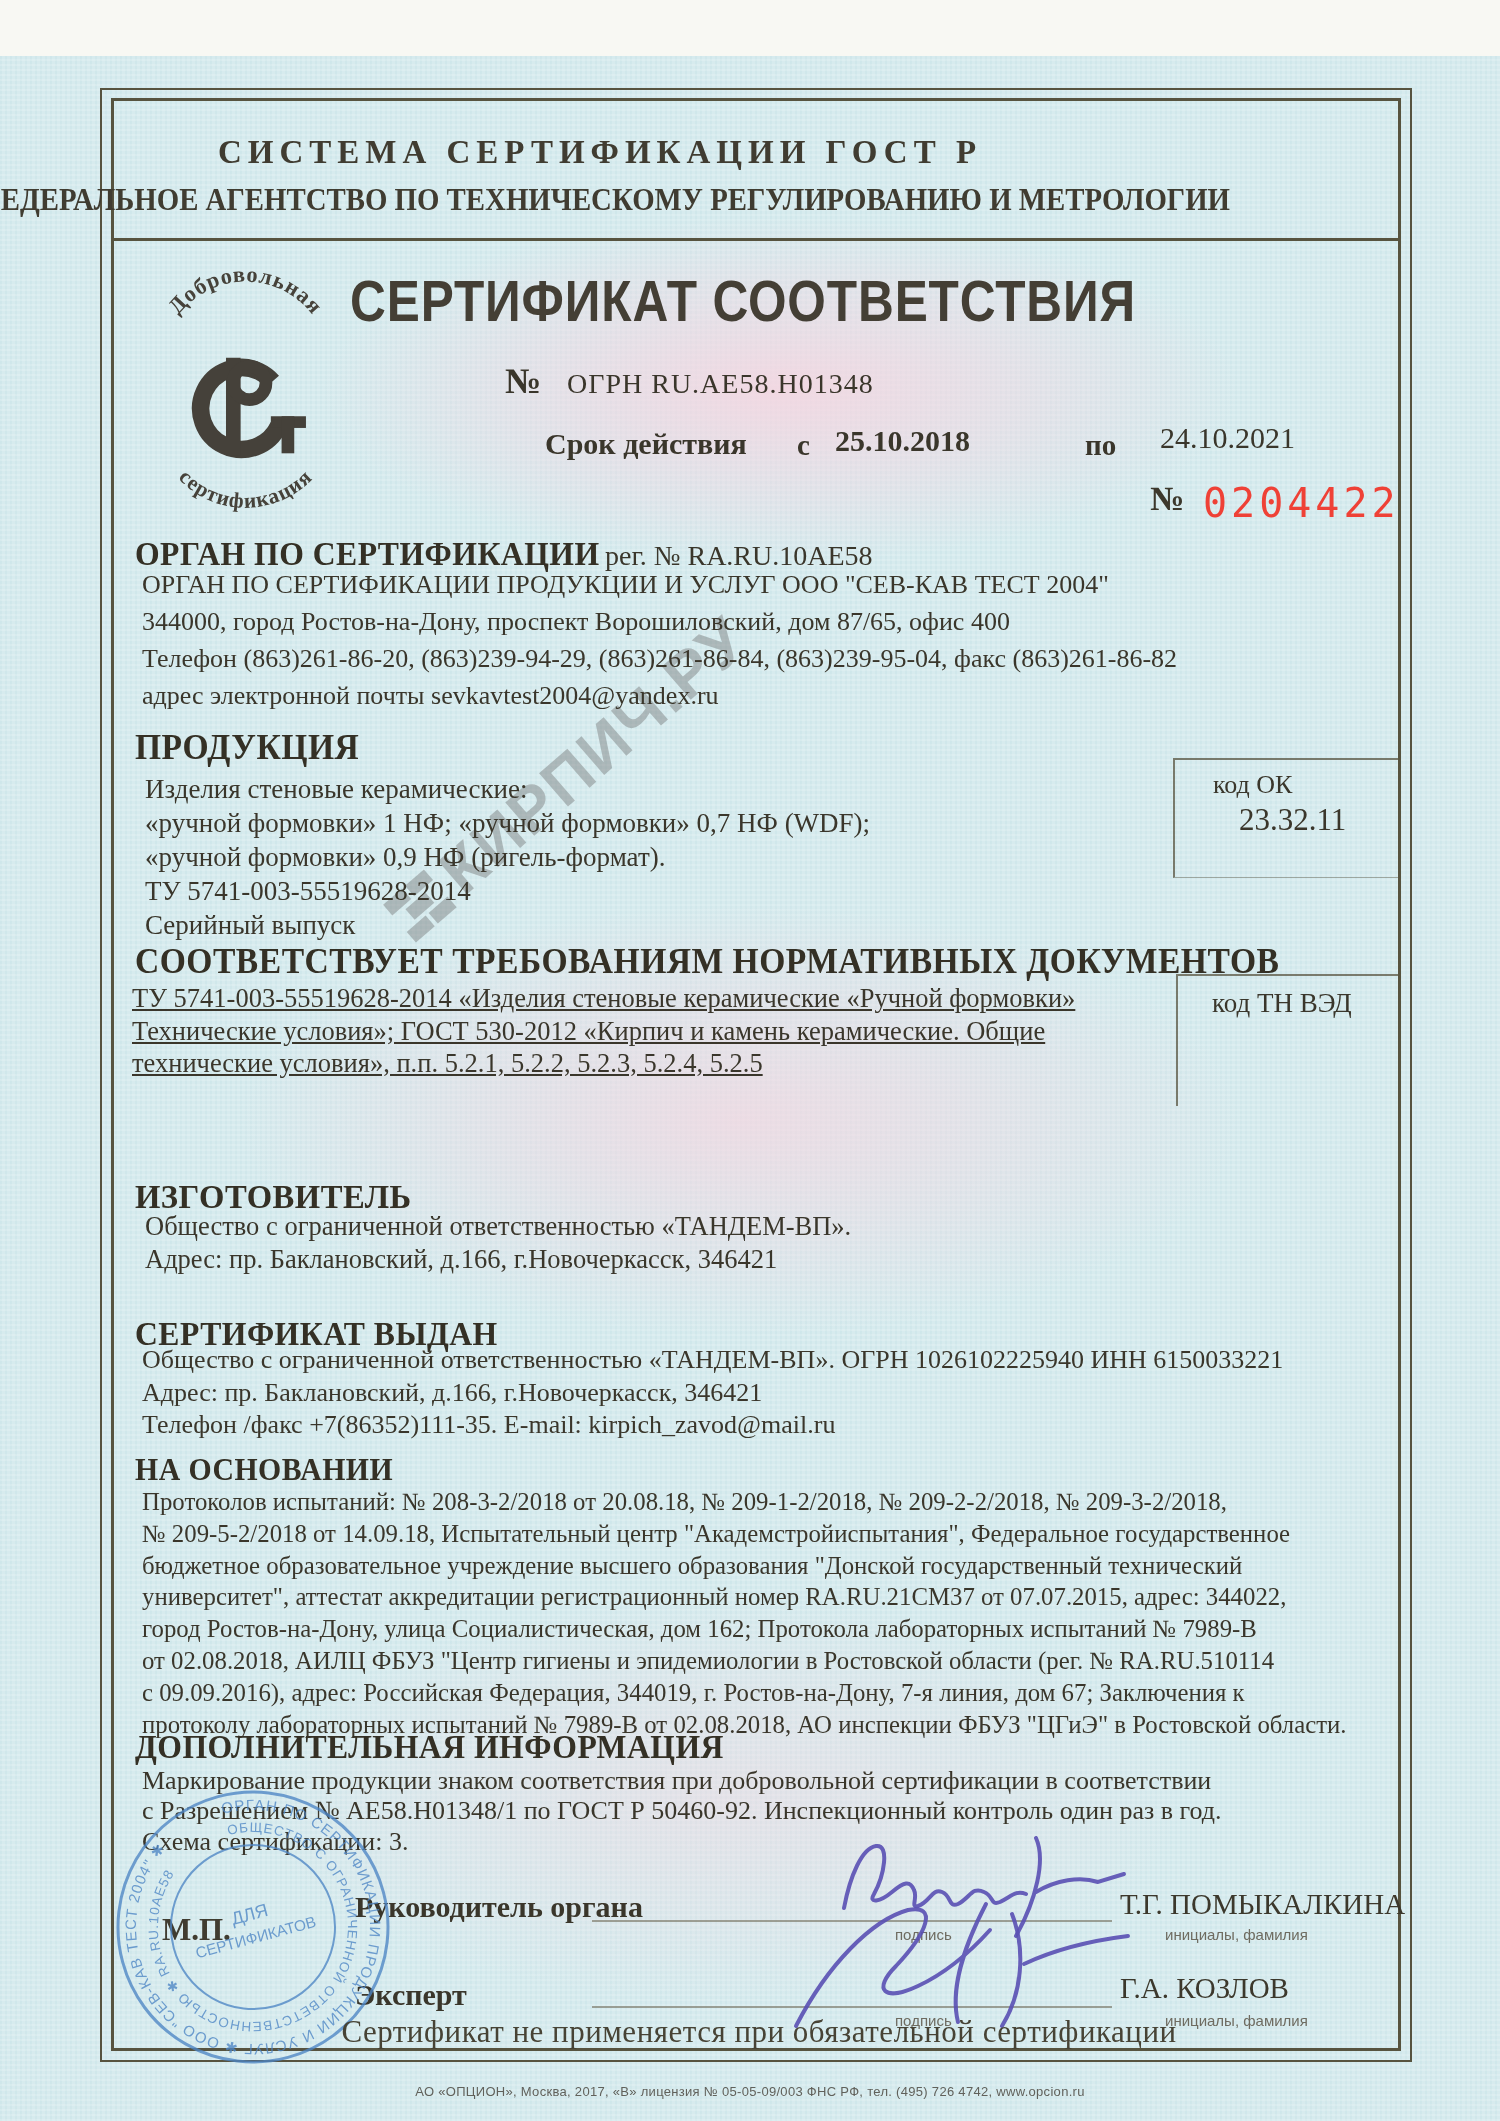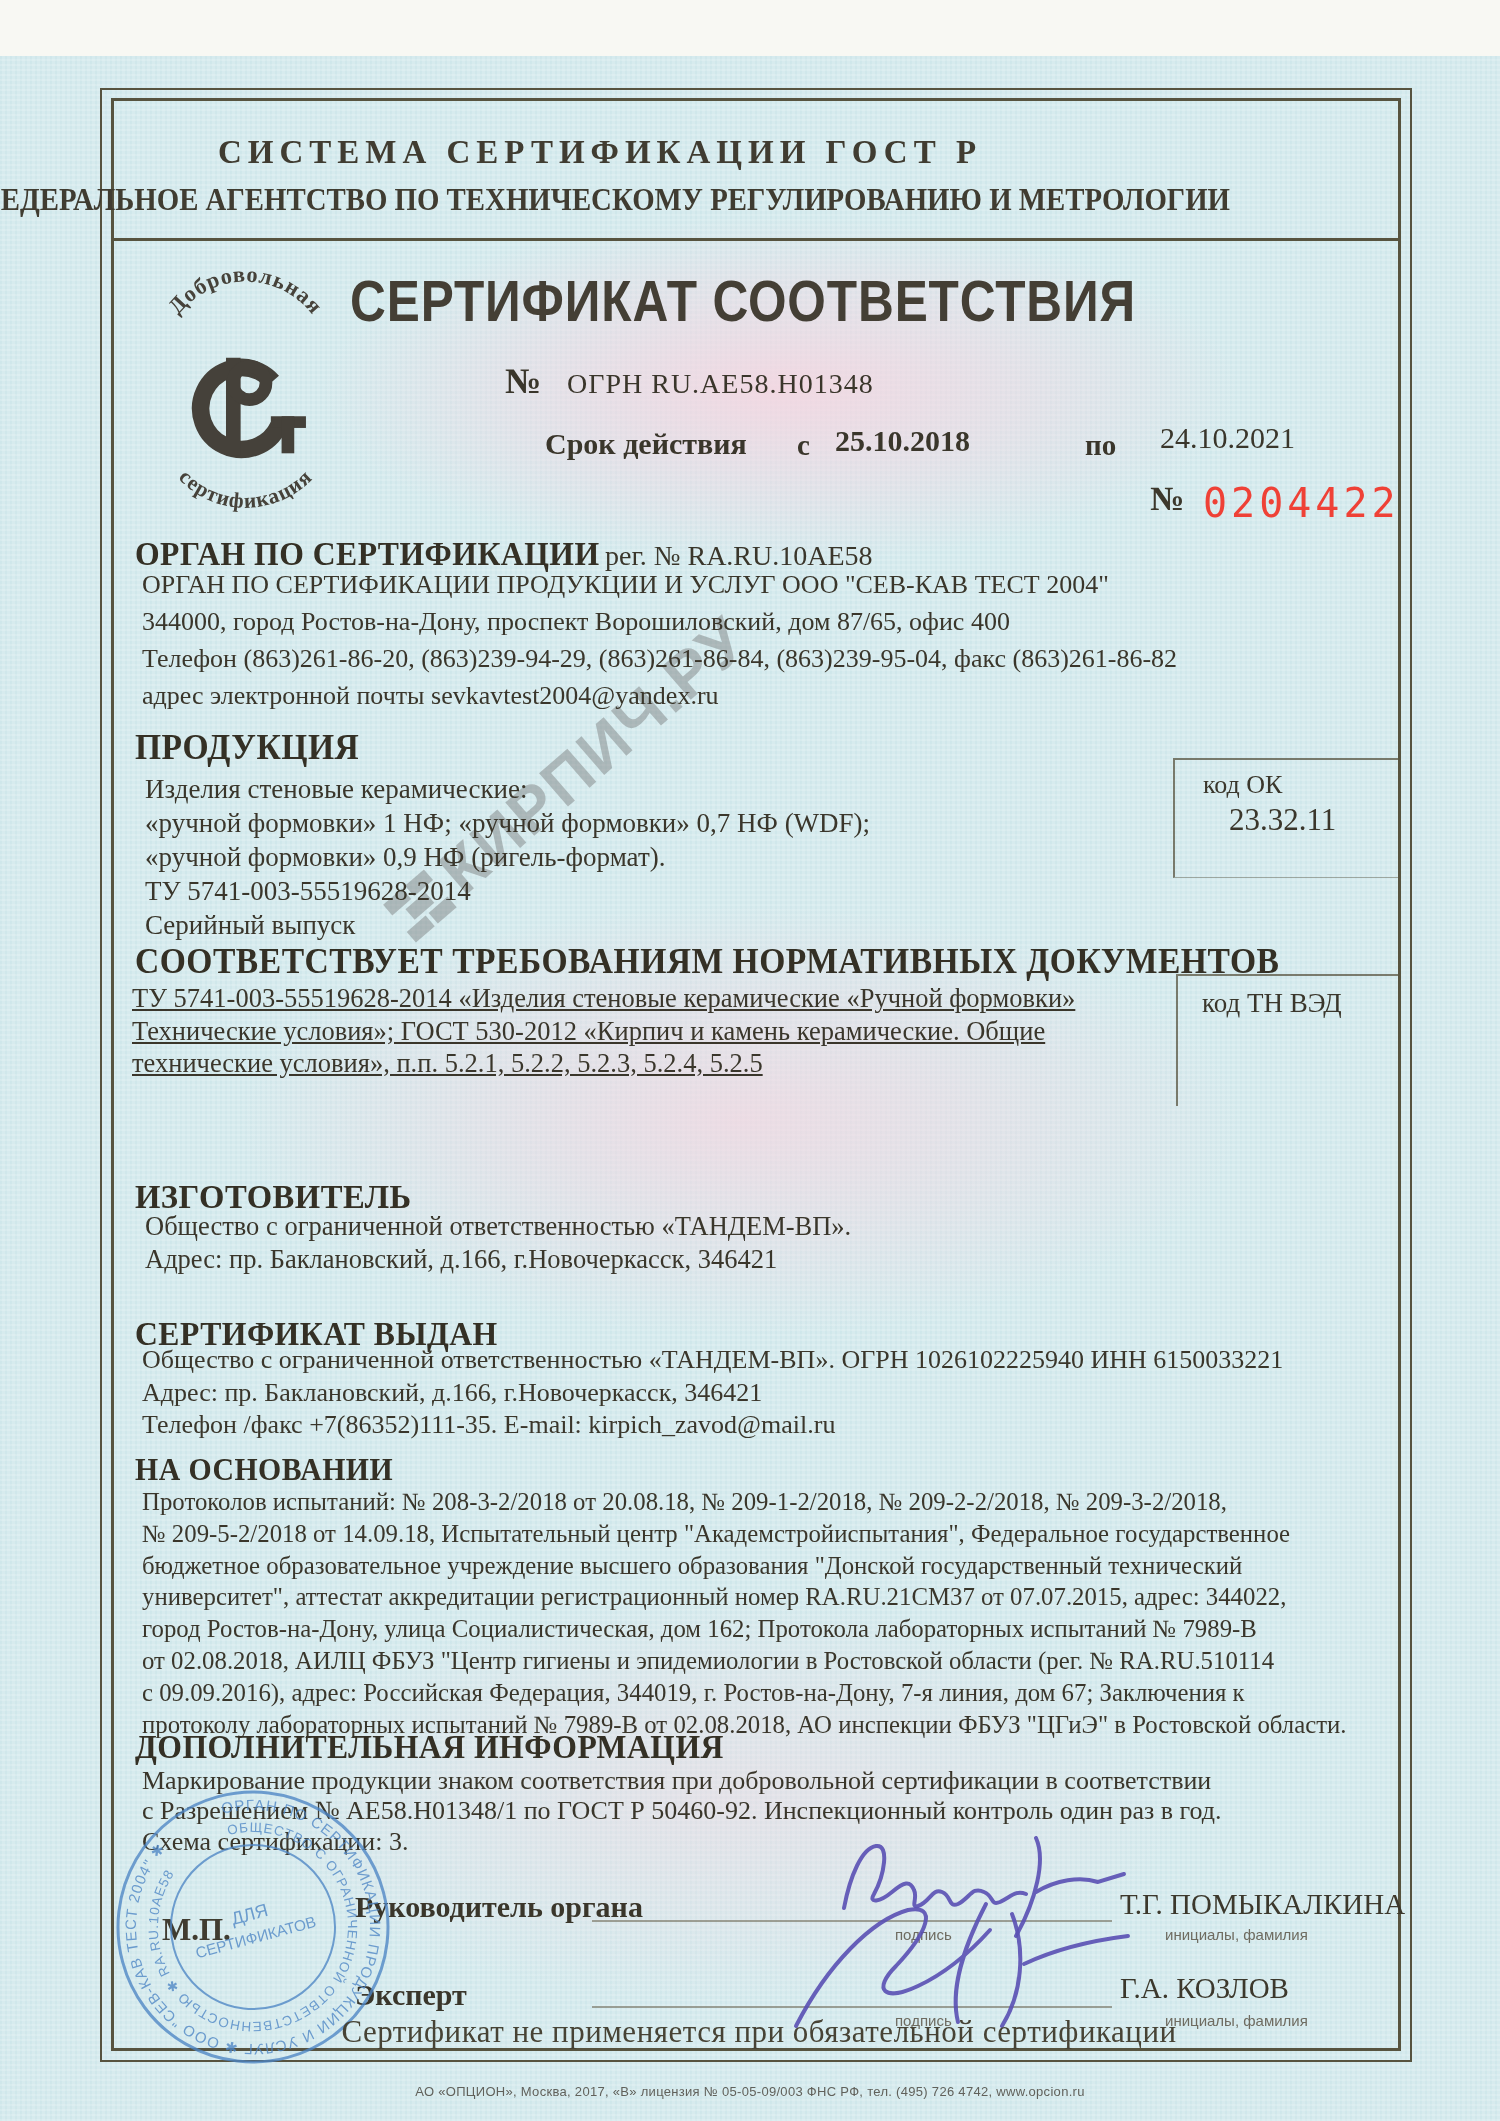--- a/index.html
+++ b/index.html
@@ -21,21 +21,21 @@
   .frame{position:absolute;box-sizing:border-box;}
   .f-out{left:100px;top:88px;width:1312px;height:1974px;border:2px solid #57533f;}
   .f-in{left:111px;top:98px;width:1290px;height:1953px;border:3px solid #57533f;}
   .title{font-family:"Liberation Sans",sans-serif;font-weight:bold;font-size:57px;color:#443f35;
     letter-spacing:1px;transform:scaleX(.87);transform-origin:0 50%;}
   .sechead{font-weight:bold;color:#343025;letter-spacing:.5px;transform:scaleX(.96);transform-origin:0 0;}
   .lines{position:absolute;white-space:nowrap;color:#3a362b;}
   .lines div{white-space:nowrap;}
   .rednum{font-family:"DejaVu Sans Mono",monospace;font-size:40px;letter-spacing:4px;color:#ef4136;}
   .codebox{position:absolute;box-sizing:border-box;border-left:2px solid rgba(88,84,64,.75);
-    border-top:2px solid rgba(88,84,64,.75);border-bottom:1.5px solid rgba(88,84,64,.45);}
+    border-top:2px solid rgba(88,84,64,.75);border-bottom:1.5px solid rgba(88,84,64,.45);padding-left:10px;}
   .cap{font-family:"Liberation Sans",sans-serif;font-size:15px;color:#6e6b60;}
   .sigline{position:absolute;height:2px;background:rgba(120,116,100,.65);}
   .wm{position:absolute;left:398px;top:888px;transform:rotate(-41deg);transform-origin:0 50%;
     font-family:"Liberation Sans",sans-serif;font-weight:bold;font-size:64px;letter-spacing:2px;
     color:rgba(100,100,100,.38);display:flex;align-items:center;gap:10px;}
   .footer{position:absolute;left:0;top:2084px;width:100%;text-align:center;
     font-family:"Liberation Sans",sans-serif;font-size:13px;color:#61615b;letter-spacing:.3px;}
   .note{position:absolute;left:109px;top:2014px;width:1300px;text-align:center;
     font-size:31px;color:#474335;letter-spacing:.5px;}
   svg{display:block;}

